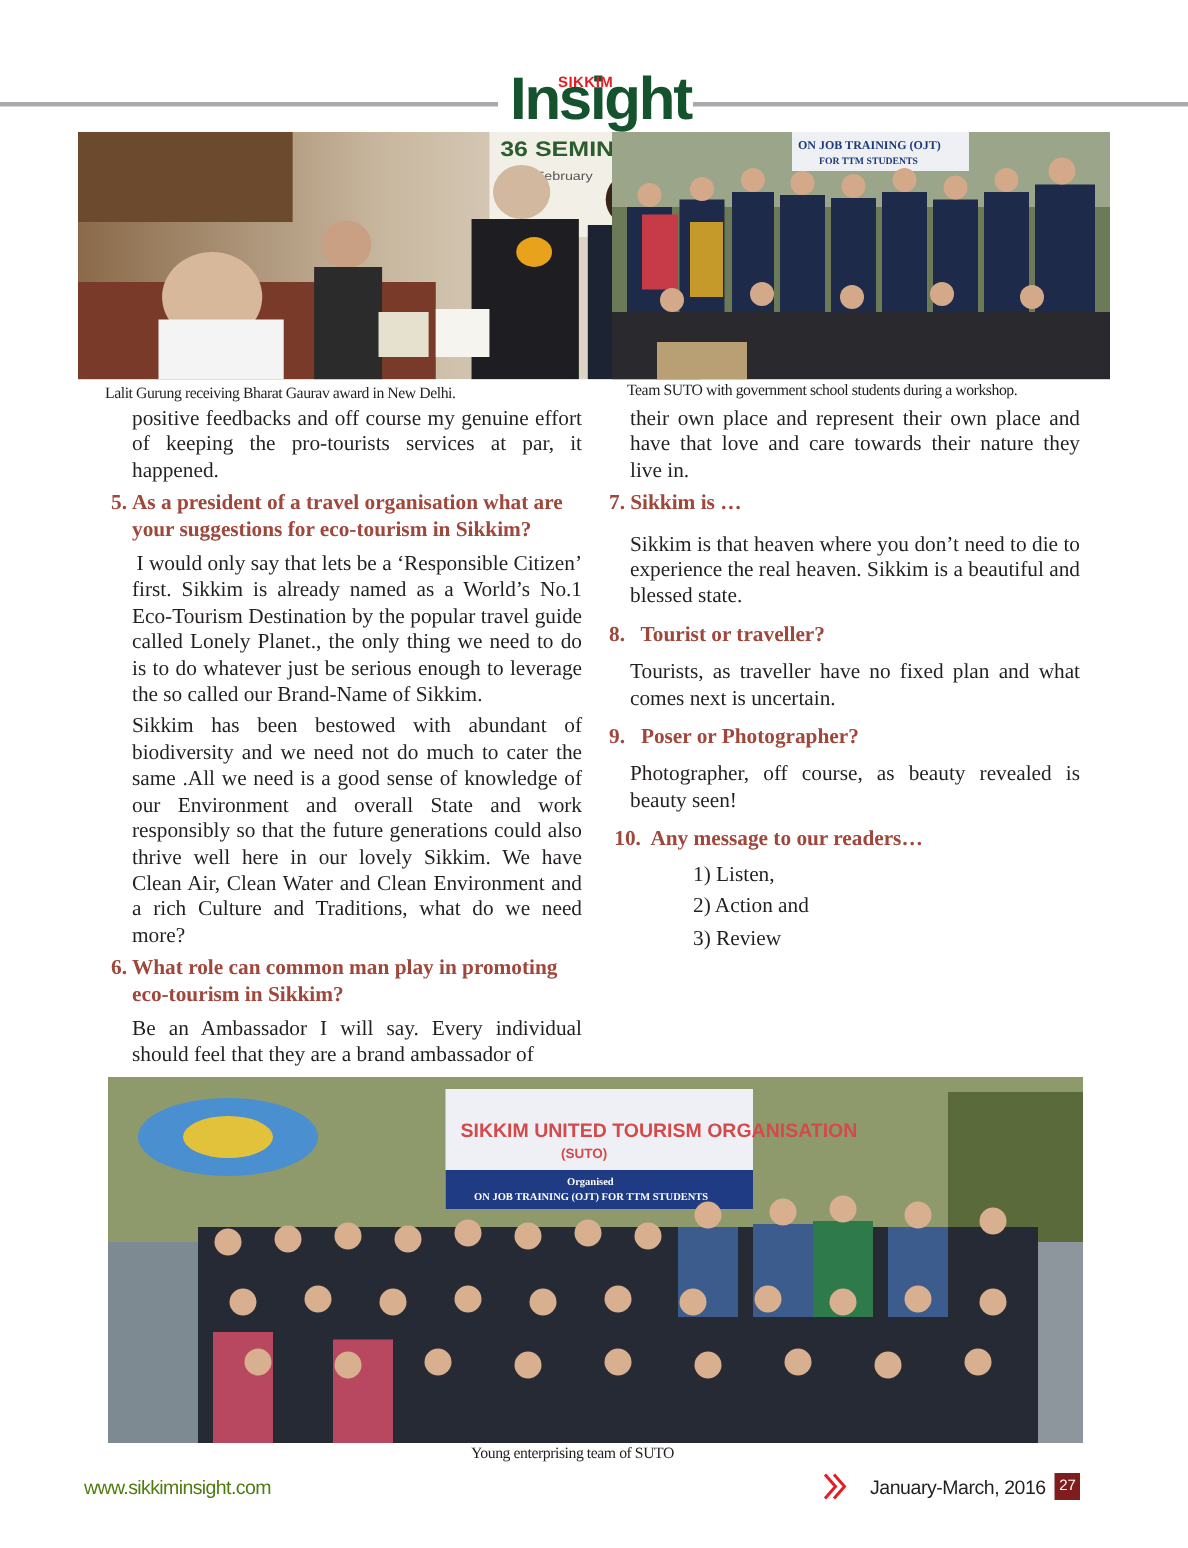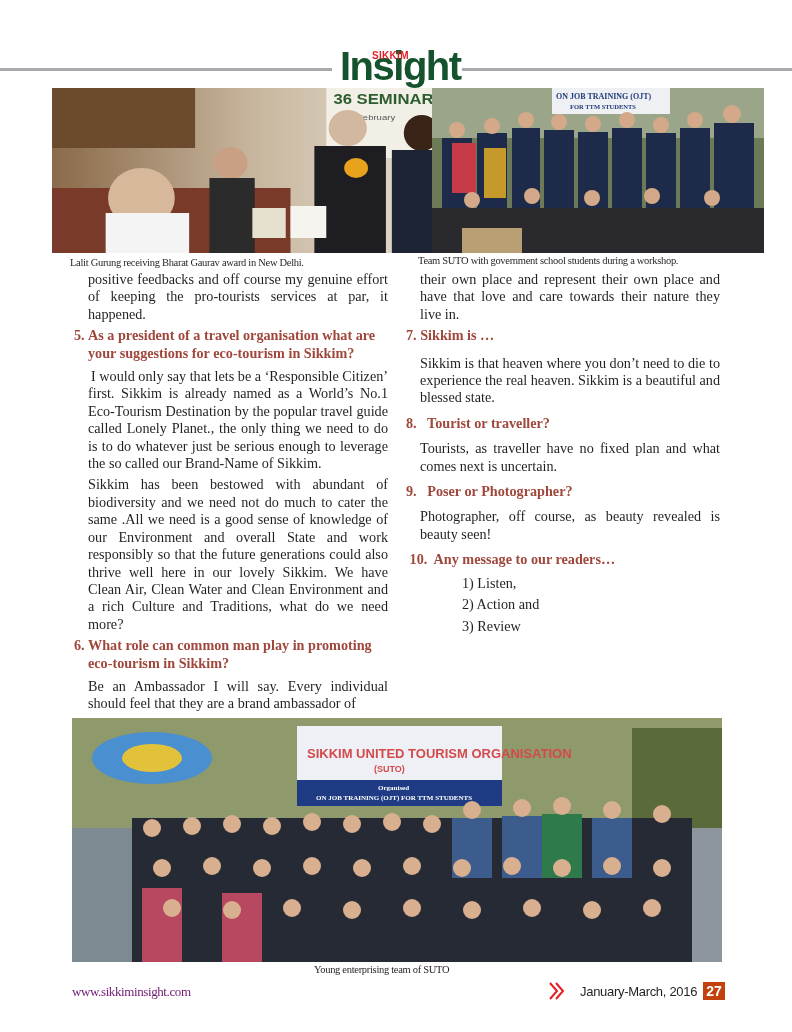--- a/index.html
+++ b/index.html
@@ -11,21 +11,21 @@
   .masthead-rule.left { left: 0; width: 332px; }
   .masthead-rule.right { left: 462px; width: 330px; }
   .logo { position: absolute; left: 336px; top: 38px; width: 124px; height: 52px; }
   .logo-sub { position: absolute; left: 18px; top: 12px; font-family: "Liberation Sans", sans-serif; font-weight: bold; font-size: 10px; color: #e31e24; letter-spacing: 0.3px; margin-left: 18px; }
   .logo-main { position: absolute; left: 4px; top: 4px; font-family: "Liberation Sans", sans-serif; font-weight: bold; font-size: 40px; color: #14532d; letter-spacing: -1.5px; line-height: 48px; }
 
   
   .photo { position: absolute; overflow: hidden; }
   .photo svg { display: block; width: 100%; height: 100%; }
   .photo-1 { left: 52px; top: 88px; width: 415px; height: 165px; }
-  .photo-2 { left: 432px; top: 88px; width: 332px; height: 165px; }
+  .photo-2 { left: 408px; top: 88px; width: 332px; height: 165px; }
   .photo-3 { left: 72px; top: 718px; width: 650px; height: 244px; }
 
   .caption { position: absolute; font-size: 10.5px; letter-spacing: -0.3px; color: #231f20; white-space: nowrap; }
   .cap-1 { left: 70px; top: 257px; }
   .cap-2 { left: 418px; top: 255px; }
   .cap-3 { left: 314px; top: 964px; }
 
   
   .col { position: absolute; font-size: 14.2px; line-height: 17.4px; }
   .col-left { left: 88px; top: 271px; width: 300px; }
@@ -33,25 +33,25 @@
 
   .p { text-align: justify; text-align-last: left; margin-bottom: 4px; }
   .q { color: #a0473c; font-weight: bold; font-size: 14.2px; line-height: 17.4px; margin: 4px 0 6px 0; position: relative; }
   .q .num { position: absolute; }
   .col-left .q { margin-left: -12px; padding-left: 12px; }
   .col-left .q .num { left: -2px; }
   .col-right .q { margin-left: -14px; padding-left: 0; }
   .list-item { padding-left: 42px; margin-bottom: 4px; }
 
   
-  .footer-url { position: absolute; left: 72px; top: 984px; font-family: Liberation Serif, serif; font-size: 13px; letter-spacing: -0.4px; color: #701a75; }
+  .footer-url { position: absolute; left: 56px; top: 984px; font-family: Liberation Sans, sans-serif; font-size: 13px; letter-spacing: -0.4px; color: #4d7c0f; }
   .footer-right { position: absolute; left: 548px; top: 981px; display: flex; align-items: center; }
   .chevrons { width: 18px; height: 20px; margin-right: 14px; }
   .footer-date { font-family: "Liberation Sans", sans-serif; font-size: 13px; letter-spacing: -0.3px; color: #231f20; margin-right: 6px; }
-  .page-num { background: #c2410c; color: #ffffff; font-family: "Liberation Sans", sans-serif; font-size: 14px; padding: 2px 3px; line-height: 14px; font-weight: bold; }
+  .page-num { background: #7f1d1d; color: #ffffff; font-family: "Liberation Sans", sans-serif; font-size: 10px; padding: 2px 3px; line-height: 14px; }
 </style>
 </head>
 <body>
 
 <div class="masthead-rule left"></div>
 <div class="masthead-rule right"></div>
 <div class="logo">
   <span class="logo-main">Insight</span>
   <span class="logo-sub">SIKKIM</span>
 </div>

